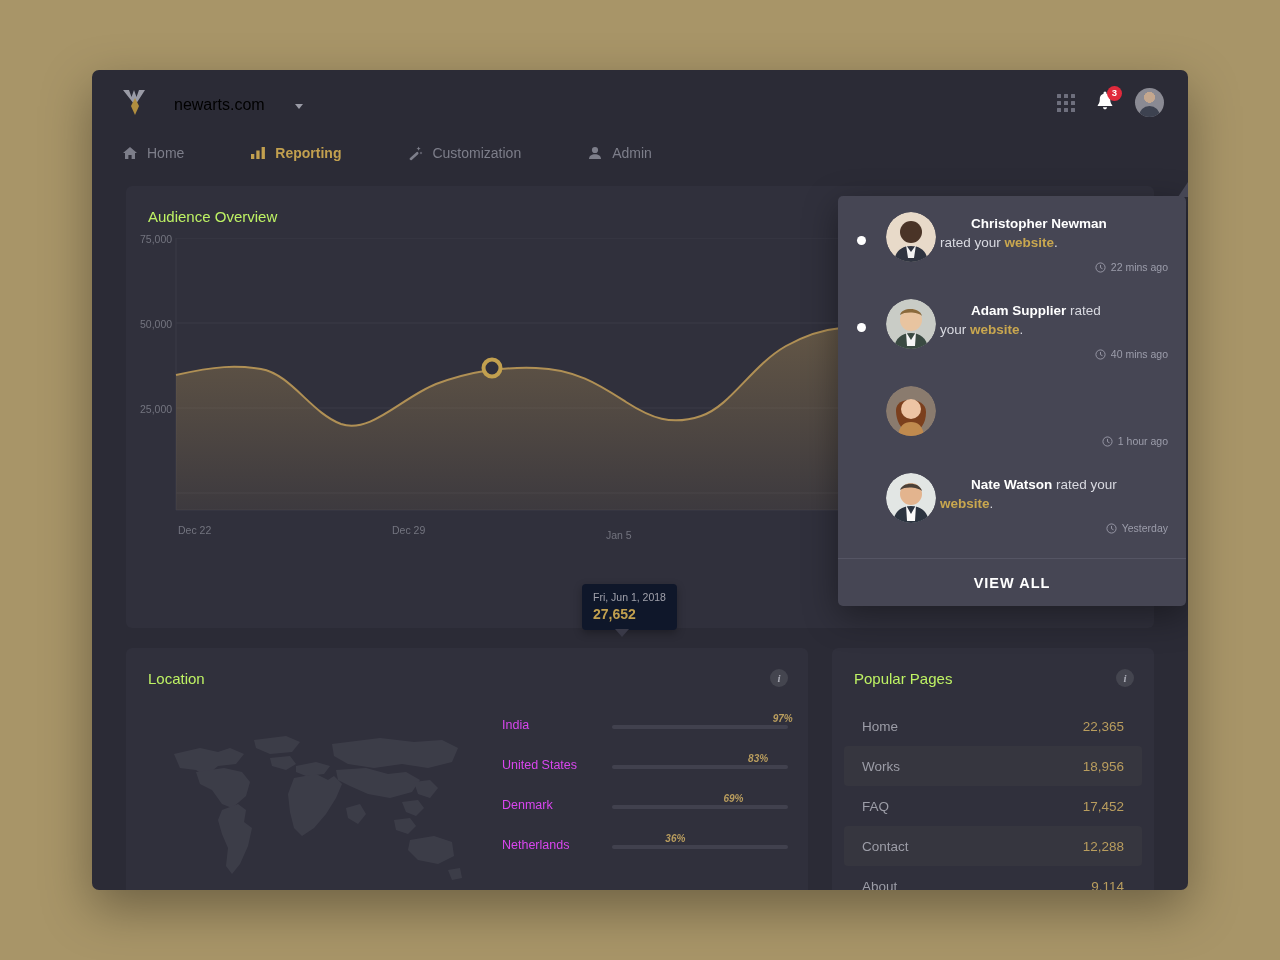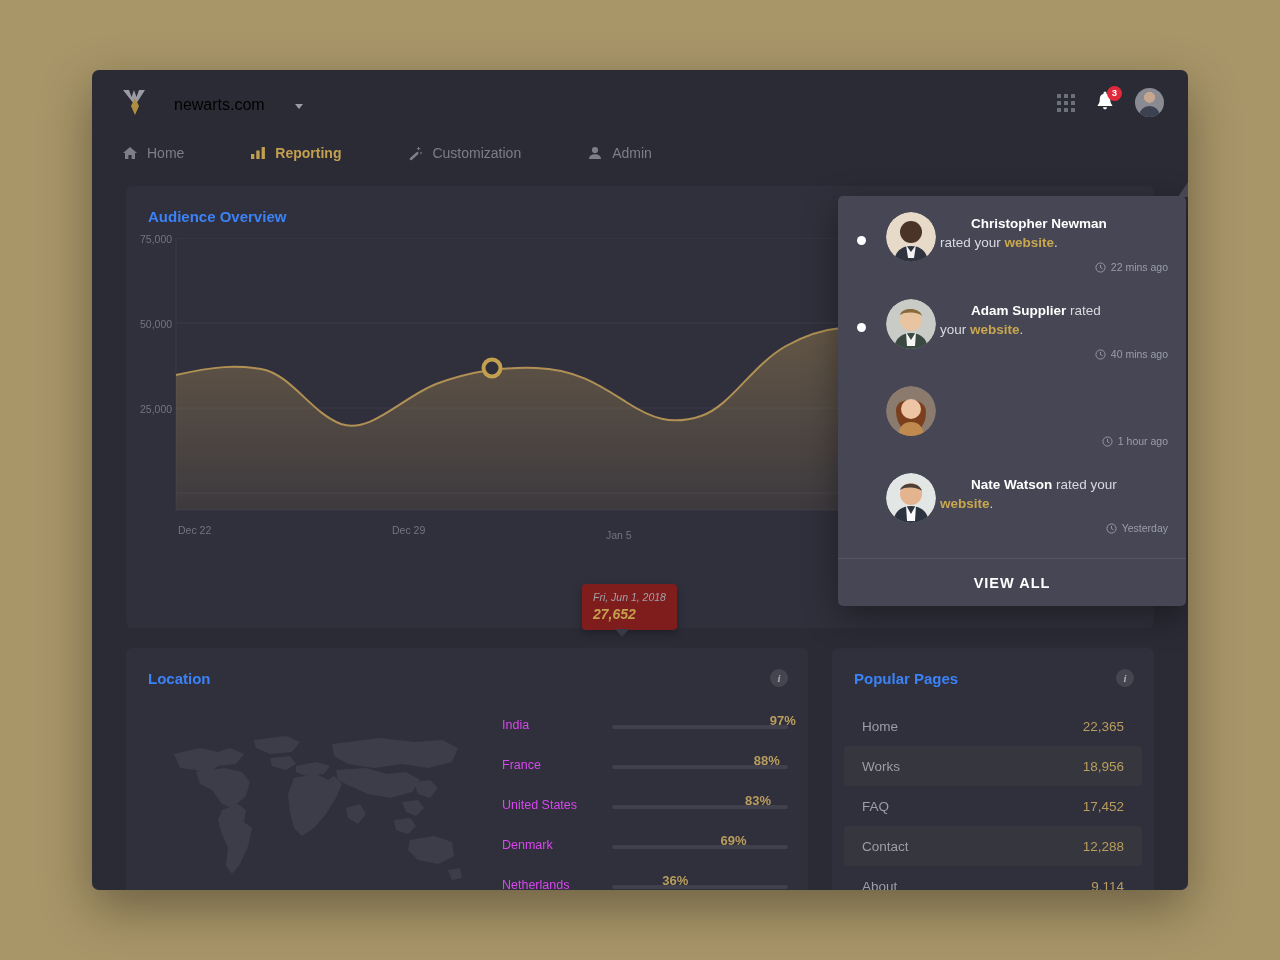--- a/index.html
+++ b/index.html
@@ -80,41 +80,40 @@
   .card {
     position: absolute;
     background: #30303c;
     border-radius: 6px;
   }
   #chart-card { left: 34px; top: 116px; width: 1028px; height: 442px; }
   #location-card { left: 34px; top: 578px; width: 682px; height: 276px; }
   #pages-card { left: 740px; top: 578px; width: 322px; height: 276px; }
   .card-title {
     position: absolute; left: 22px; top: 22px;
-    color: #3b82f6; font-size: 15px; font-weight: bold;
+    color: #bef264; font-size: 15px; font-weight: normal;
   }
   .info-icon {
     position: absolute; right: 20px; top: 21px;
     width: 18px; height: 18px; border-radius: 50%;
     background: #44454f; color: #a9aab4;
     font-size: 11px; font-weight: bold; font-style: italic;
     display: flex; align-items: center; justify-content: center;
     font-family: "Liberation Serif", serif;
   }
   
   #chart-area { position: absolute; left: 0; top: 52px; width: 100%; height: 390px; }
   #chart-svg { position: absolute; left: 0; top: 0; }
   .ylabel { position: absolute; color: #73747f; font-size: 10.5px; }
   .xlabel { position: absolute; color: #73747f; font-size: 10.5px; }
   #tooltip {
     position: absolute; left: 456px; top: 346px;
-    background: #7f1d1d; border-radius: 4px;
+    background: #0f172a; border-radius: 4px;
     padding: 7px 11px 8px 11px; text-align: left;
     box-shadow: 0 3px 9px rgba(0,0,0,.3);
-    font-style: italic;
   }
   #tooltip .tt-date { color: #a0a1ab; font-size: 10.5px; }
   #tooltip .tt-val { color: #c2a04f; font-size: 14px; font-weight: bold; margin-top: 3px; }
   #tooltip::after {
     content:""; position: absolute; left: 33px; bottom: -7px;
     border-left: 7px solid transparent; border-right: 7px solid transparent;
     border-top: 8px solid #393947;
   }
   
   #range-row {
@@ -138,21 +137,21 @@
   #bars { position: absolute; left: 376px; top: 56px; width: 286px; }
   .bar-row { position: relative; height: 40px; }
   .bar-name { position: absolute; left: 0; top: 14px; color: #d946ef; font-size: 12.5px; }
   .bar-track {
     position: absolute; left: 110px; top: 21px; right: 0; height: 4px;
     background: #41414e; border-radius: 2px;
   }
   .bar-fill { height: 4px; border-radius: 2px; background: #a08a4f; }
   .bar-pct {
     position: absolute; top: 2px; transform: translateX(-50%);
-    color: #b99d5e; font-size: 13px; font-weight: bold;
+    color: #b99d5e; font-size: 10px; font-weight: bold; font-style: italic;
   }
   
   #pages-list { position: absolute; left: 12px; top: 58px; right: 12px; }
   .page-row {
     display: flex; justify-content: space-between; align-items: center;
     height: 40px; padding: 0 18px; border-radius: 4px;
   }
   .page-row.alt { background: #36363f; }
   .page-name { color: #9c9da7; font-size: 13.5px; }
   .page-val { color: #b99d5e; font-size: 13.5px; }
@@ -379,27 +378,20 @@
 
     <div id="bars">
       <div class="bar-row">
         <span class="bar-name">India</span>
         <span class="bar-track">
           <span class="bar-fill" style="width:97%"></span>
           <span class="bar-pct" style="left:97%; top:-12px;">97%</span>
         </span>
       </div>
       <div class="bar-row">
-        <span class="bar-name">France</span>
-        <span class="bar-track">
-          <span class="bar-fill" style="width:88%"></span>
-          <span class="bar-pct" style="left:88%; top:-12px;">88%</span>
-        </span>
-      </div>
-      <div class="bar-row">
         <span class="bar-name">United States</span>
         <span class="bar-track">
           <span class="bar-fill" style="width:83%"></span>
           <span class="bar-pct" style="left:83%; top:-12px;">83%</span>
         </span>
       </div>
       <div class="bar-row">
         <span class="bar-name">Denmark</span>
         <span class="bar-track">
           <span class="bar-fill" style="width:69%"></span>

